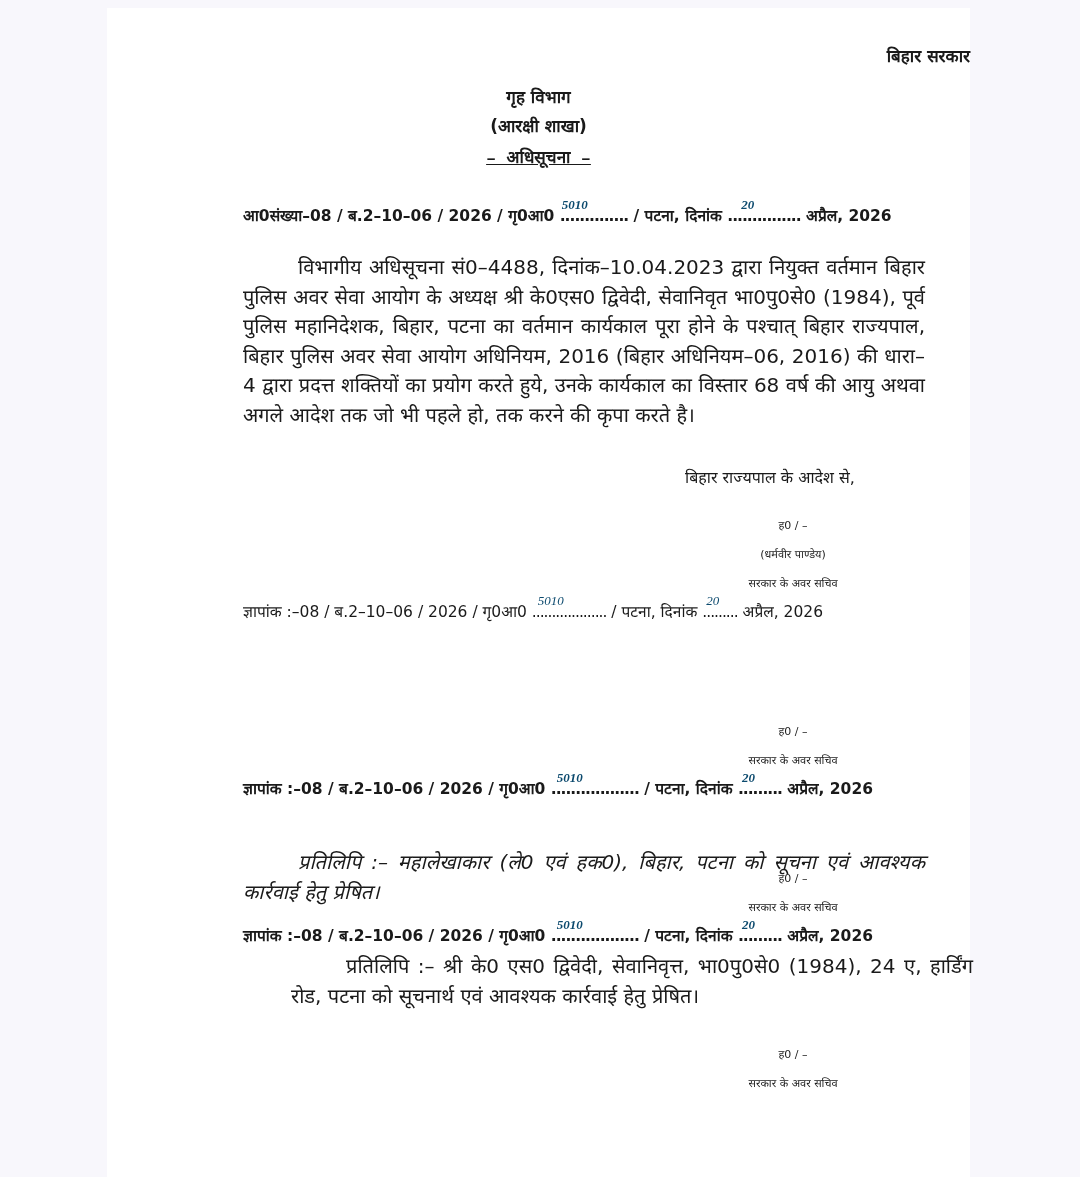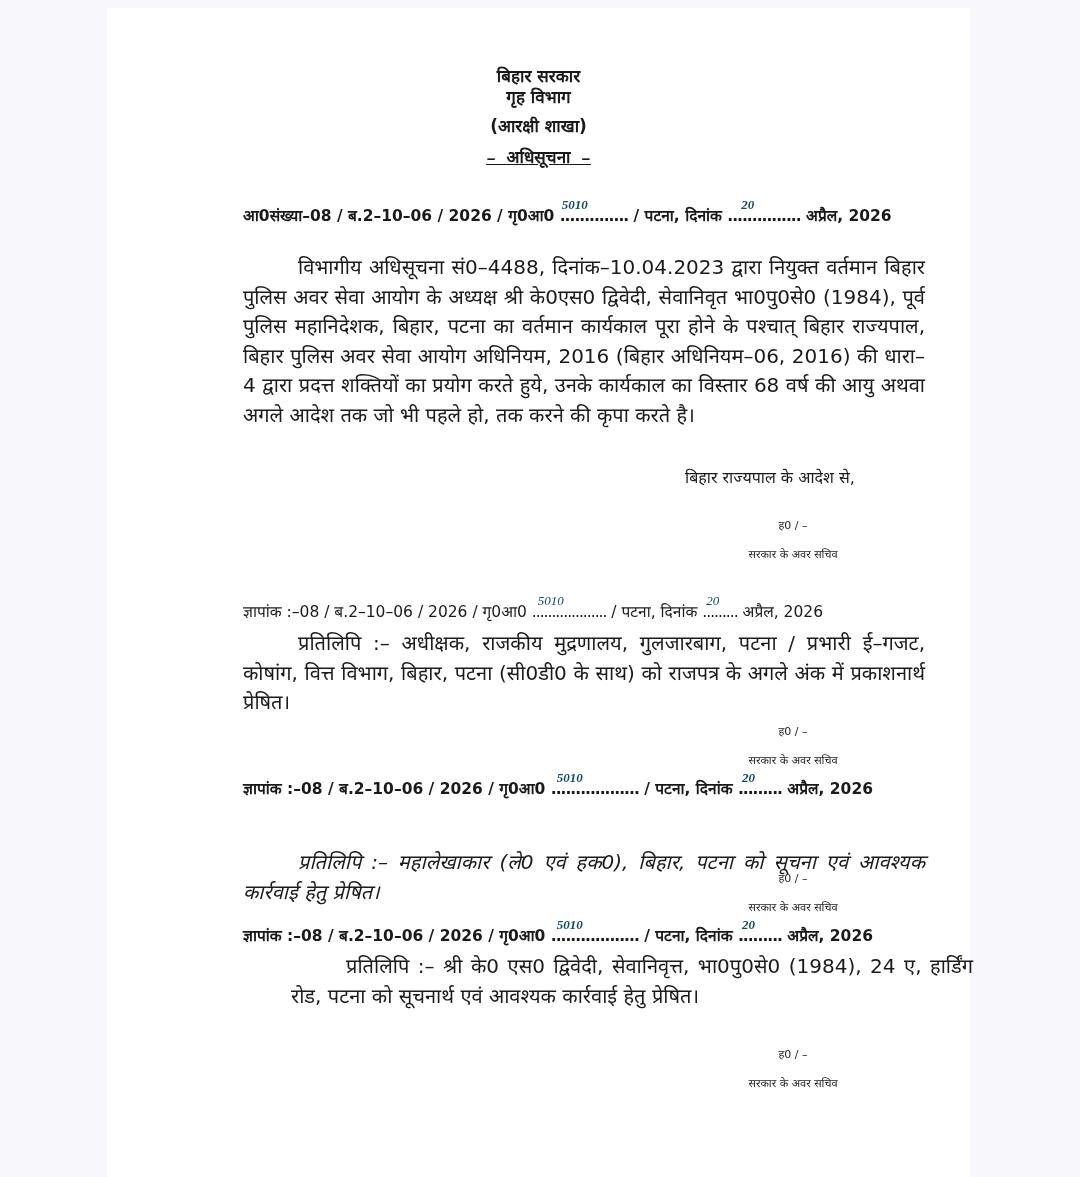--- a/index.html
+++ b/index.html
@@ -28,21 +28,21 @@
   }
   .para .indent { display: inline-block; width: 55px; }
   .sig { position: absolute; font-size: 11px; line-height: 29px; text-align: center; width: 240px; }
   .rt { font-size: 16px; }
 </style>
 </head>
 <body>
 
 <div class="page">
 
-  <div class="center-block hdr" style="top:54px;">बिहार सरकार</div>
+  <div class="center-block hdr" style="top:34px;text-align:right;">बिहार सरकार</div>
   <div class="center-block hdr" style="top:104px;">(आरक्षी शाखा)</div>
   <div class="center-block hdr" style="top:75px;">गृह विभाग</div>
   <div class="center-block title" style="top:137px;font-family:Liberation Mono, monospace;">
     <span>– अधिसूचना –</span>
   </div>
 
   <div class="abs refline bold" style="top:196px;">
     <span>आ0संख्या–08 / ब.2–10–06 / 2026 / गृ0आ0</span>
     <span style="position:relative;">
       <span class="hw" style="position:absolute; left:2px; top:-10px;">5010</span>
@@ -57,38 +57,36 @@
   </div>
 
   <div class="para" style="top:245px;">
     <span class="indent"></span><span>विभागीय अधिसूचना सं0–4488, दिनांक–10.04.2023 द्वारा नियुक्त वर्तमान बिहार पुलिस अवर सेवा आयोग के अध्यक्ष श्री के0एस0 द्विवेदी, सेवानिवृत भा0पु0से0 (1984), पूर्व पुलिस महानिदेशक, बिहार, पटना का वर्तमान कार्यकाल पूरा होने के पश्चात् बिहार राज्यपाल, बिहार पुलिस अवर सेवा आयोग अधिनियम, 2016 (बिहार अधिनियम–06, 2016) की धारा–4 द्वारा प्रदत्त शक्तियों का प्रयोग करते हुये, उनके कार्यकाल का विस्तार 68 वर्ष की आयु अथवा अगले आदेश तक जो भी पहले हो, तक करने की कृपा करते है।</span>
   </div>
 
   <div class="abs rt" style="left:578px; top:458px;">बिहार राज्यपाल के आदेश से,</div>
 
   <div class="sig" style="left:566px; top:503px;">
     <div>ह0 / –</div>
+    <div>(धर्मवीर पाण्डेय)</div>
     <div>सरकार के अवर सचिव</div>
   </div>
 
   <div class="abs refline" style="top:592px;">
     <span>ज्ञापांक :–08 / ब.2–10–06 / 2026 / गृ0आ0</span>
     <span style="position:relative;">
       <span class="hw" style="position:absolute; left:6px; top:-10px;">5010</span>
       <span class="dots">...................</span>
     </span>
     <span>/ पटना, दिनांक</span>
     <span style="position:relative;">
       <span class="hw" style="position:absolute; left:4px; top:-10px;">20</span>
       <span class="dots">.........</span>
     </span>
     <span>अप्रैल, 2026</span>
-  </div>
-  <div class="para" style="top:621px;">
-    <span class="indent"></span><span>प्रतिलिपि :– अधीक्षक, राजकीय मुद्रणालय, गुलजारबाग, पटना / प्रभारी ई–गजट, कोषांग, वित्त विभाग, बिहार, पटना (सी0डी0 के साथ) को राजपत्र के अगले अंक में प्रकाशनार्थ प्रेषित।</span>
   </div>
   <div class="sig" style="left:566px; top:709px;">
     <div>ह0 / –</div>
     <div>सरकार के अवर सचिव</div>
   </div>
 
   <div class="abs refline bold" style="top:769px;">
     <span>ज्ञापांक :–08 / ब.2–10–06 / 2026 / गृ0आ0</span>
     <span style="position:relative;">
       <span class="hw" style="position:absolute; left:6px; top:-10px;">5010</span>

